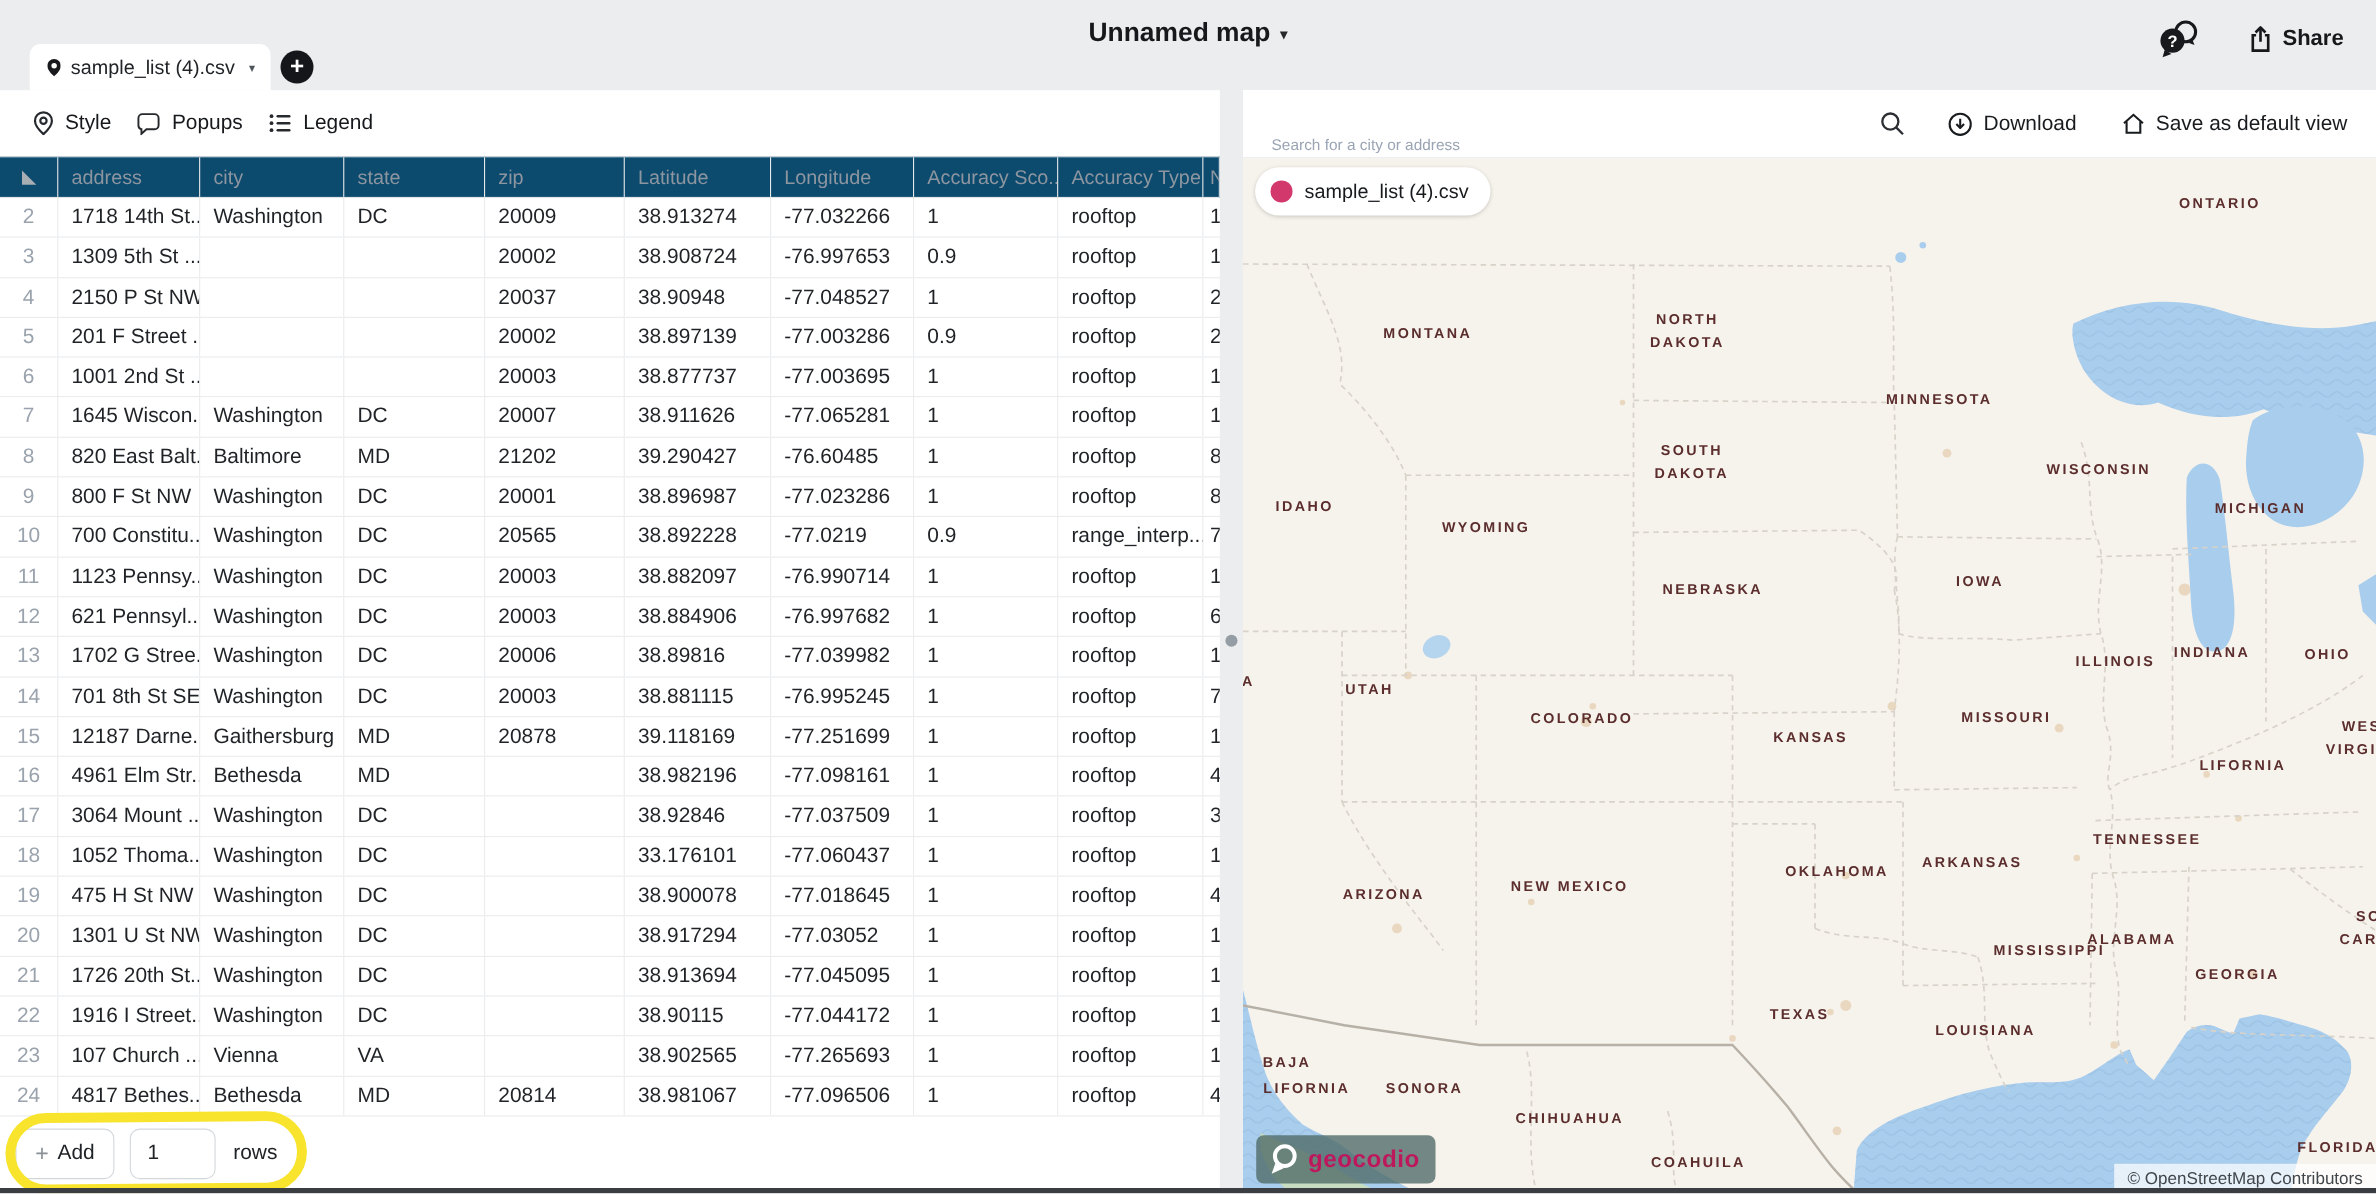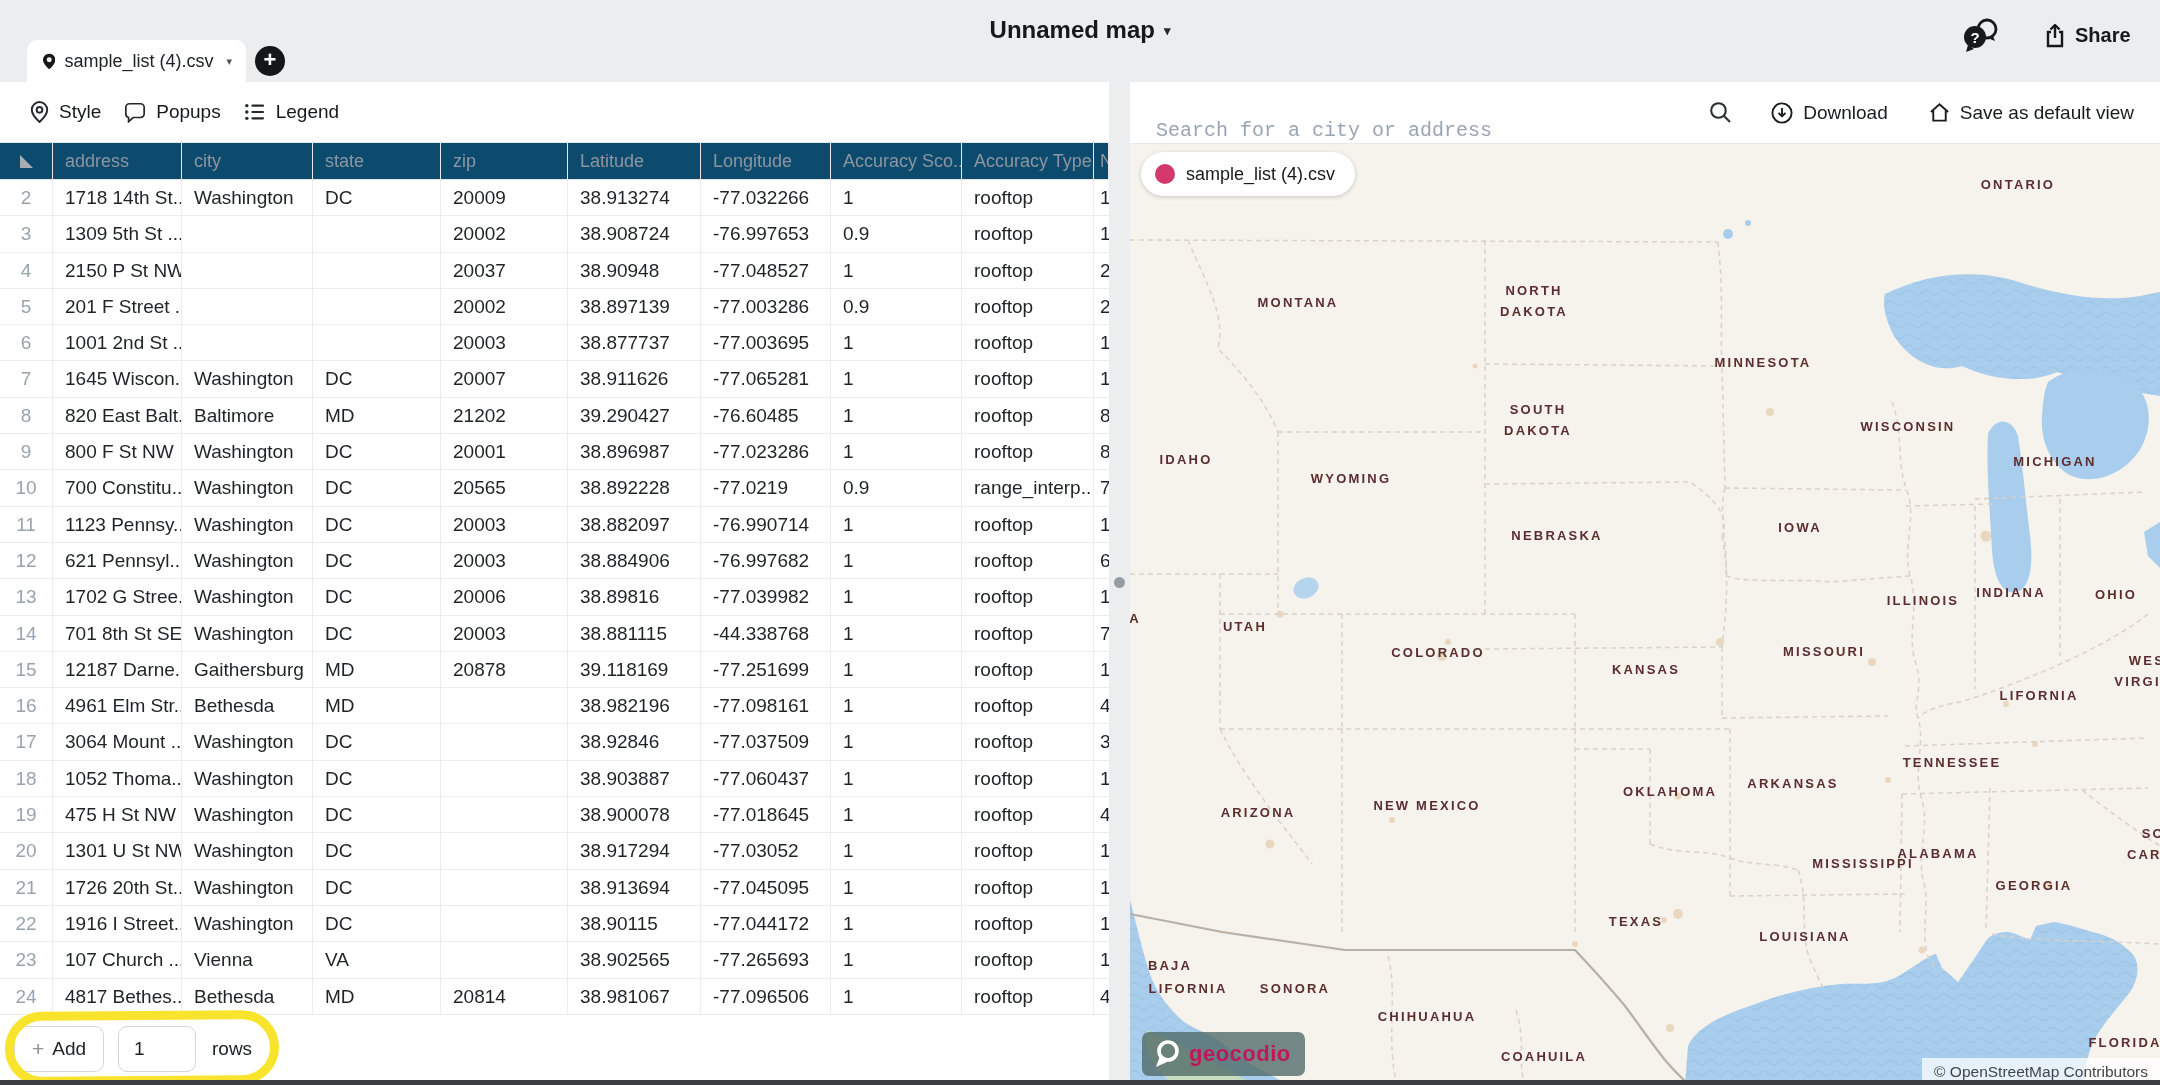--- a/index.html
+++ b/index.html
@@ -42,21 +42,21 @@
   .rows-label { position:absolute; left:212px; top:956px; font-size:19px; color:#202327; }
   .highlight-annotation { position:absolute; left:5px; top:929px; width:274px; height:74px; border:9px solid var(--highlight,#f8e42c); border-radius:37px; transform:rotate(-0.5deg); pointer-events:none; }
 
   
   .divider { position:absolute; left:1109px; top:82px; width:21px; height:1003px; background:var(--topbar,#ebedef); }
   .divider .dot { position:absolute; left:5px; top:495px; width:11px; height:11px; border-radius:50%; background:#949ca4; cursor:col-resize; }
 
   
   .map-panel { position:absolute; left:1130px; top:82px; width:1030px; height:1003px; background:#fff; }
   .map-searchbar { position:absolute; left:0; top:0; width:1030px; height:62px; background:#fff; display:flex; align-items:center; padding:0 26px 0 26px; border-bottom:1px solid #e6e8ea; }
-  .search-input { flex:1; border:none; outline:none; font-size:20px; color:#2a2f36; font-family:Liberation Mono, monospace; background:transparent;margin-top:36px; }
+  .search-input { flex:1; border:none; outline:none; font-size:14px; color:#2a2f36; font-family:Liberation Sans, sans-serif; background:transparent;margin-top:36px; }
   .search-input::placeholder { color:#9aa4b4; }
   .bar-btn { display:flex; align-items:center; gap:9px; font-size:19px; color:#191c1f; cursor:pointer; white-space:nowrap; }
   .search-icon-wrap { margin-right:38px; cursor:pointer; }
   .download-btn { margin-right:40px; }
 
   .map-area { position:absolute; left:0; top:62px; width:1030px; height:941px; overflow:hidden; background:var(--land,#f6f2ec); }
   .map-svg { position:absolute; left:0; top:0; }
   .map-label { position:absolute; transform:translate(-50%,-50%); font-size:13px; font-weight:700; letter-spacing:2.2px; color:var(--label,#5b2d2d); white-space:pre-line; text-align:center; line-height:1.65; }
   .legend-chip { position:absolute; left:11px; top:8px; height:44px; border-radius:22px; background:#fff; box-shadow:0 1px 4px rgba(0,0,0,0.18); display:flex; align-items:center; gap:11px; padding:0 20px 0 14px; font-size:18px; color:#17191c; cursor:pointer; }
   .legend-dot { width:20px; height:20px; border-radius:50%; background:var(--accent,#d2386b); }
@@ -292,21 +292,21 @@
           <div class="tcell">rooftop</div>
           <div class="tcell">1</div>
         </div>
         <div class="trow">
           <div class="tcell rownum">14</div>
           <div class="tcell">701 8th St SE</div>
           <div class="tcell">Washington</div>
           <div class="tcell">DC</div>
           <div class="tcell">20003</div>
           <div class="tcell">38.881115</div>
-          <div class="tcell">-44.338768</div>
+          <div class="tcell">-76.995245</div>
           <div class="tcell">1</div>
           <div class="tcell">rooftop</div>
           <div class="tcell">7</div>
         </div>
         <div class="trow">
           <div class="tcell rownum">15</div>
           <div class="tcell">12187 Darne...</div>
           <div class="tcell">Gaithersburg</div>
           <div class="tcell">MD</div>
           <div class="tcell">20878</div>
@@ -339,21 +339,21 @@
           <div class="tcell">1</div>
           <div class="tcell">rooftop</div>
           <div class="tcell">3</div>
         </div>
         <div class="trow">
           <div class="tcell rownum">18</div>
           <div class="tcell">1052 Thoma...</div>
           <div class="tcell">Washington</div>
           <div class="tcell">DC</div>
           <div class="tcell"></div>
-          <div class="tcell">38.903887</div>
+          <div class="tcell">33.176101</div>
           <div class="tcell">-77.060437</div>
           <div class="tcell">1</div>
           <div class="tcell">rooftop</div>
           <div class="tcell">1</div>
         </div>
         <div class="trow">
           <div class="tcell rownum">19</div>
           <div class="tcell">475 H St NW</div>
           <div class="tcell">Washington</div>
           <div class="tcell">DC</div>

